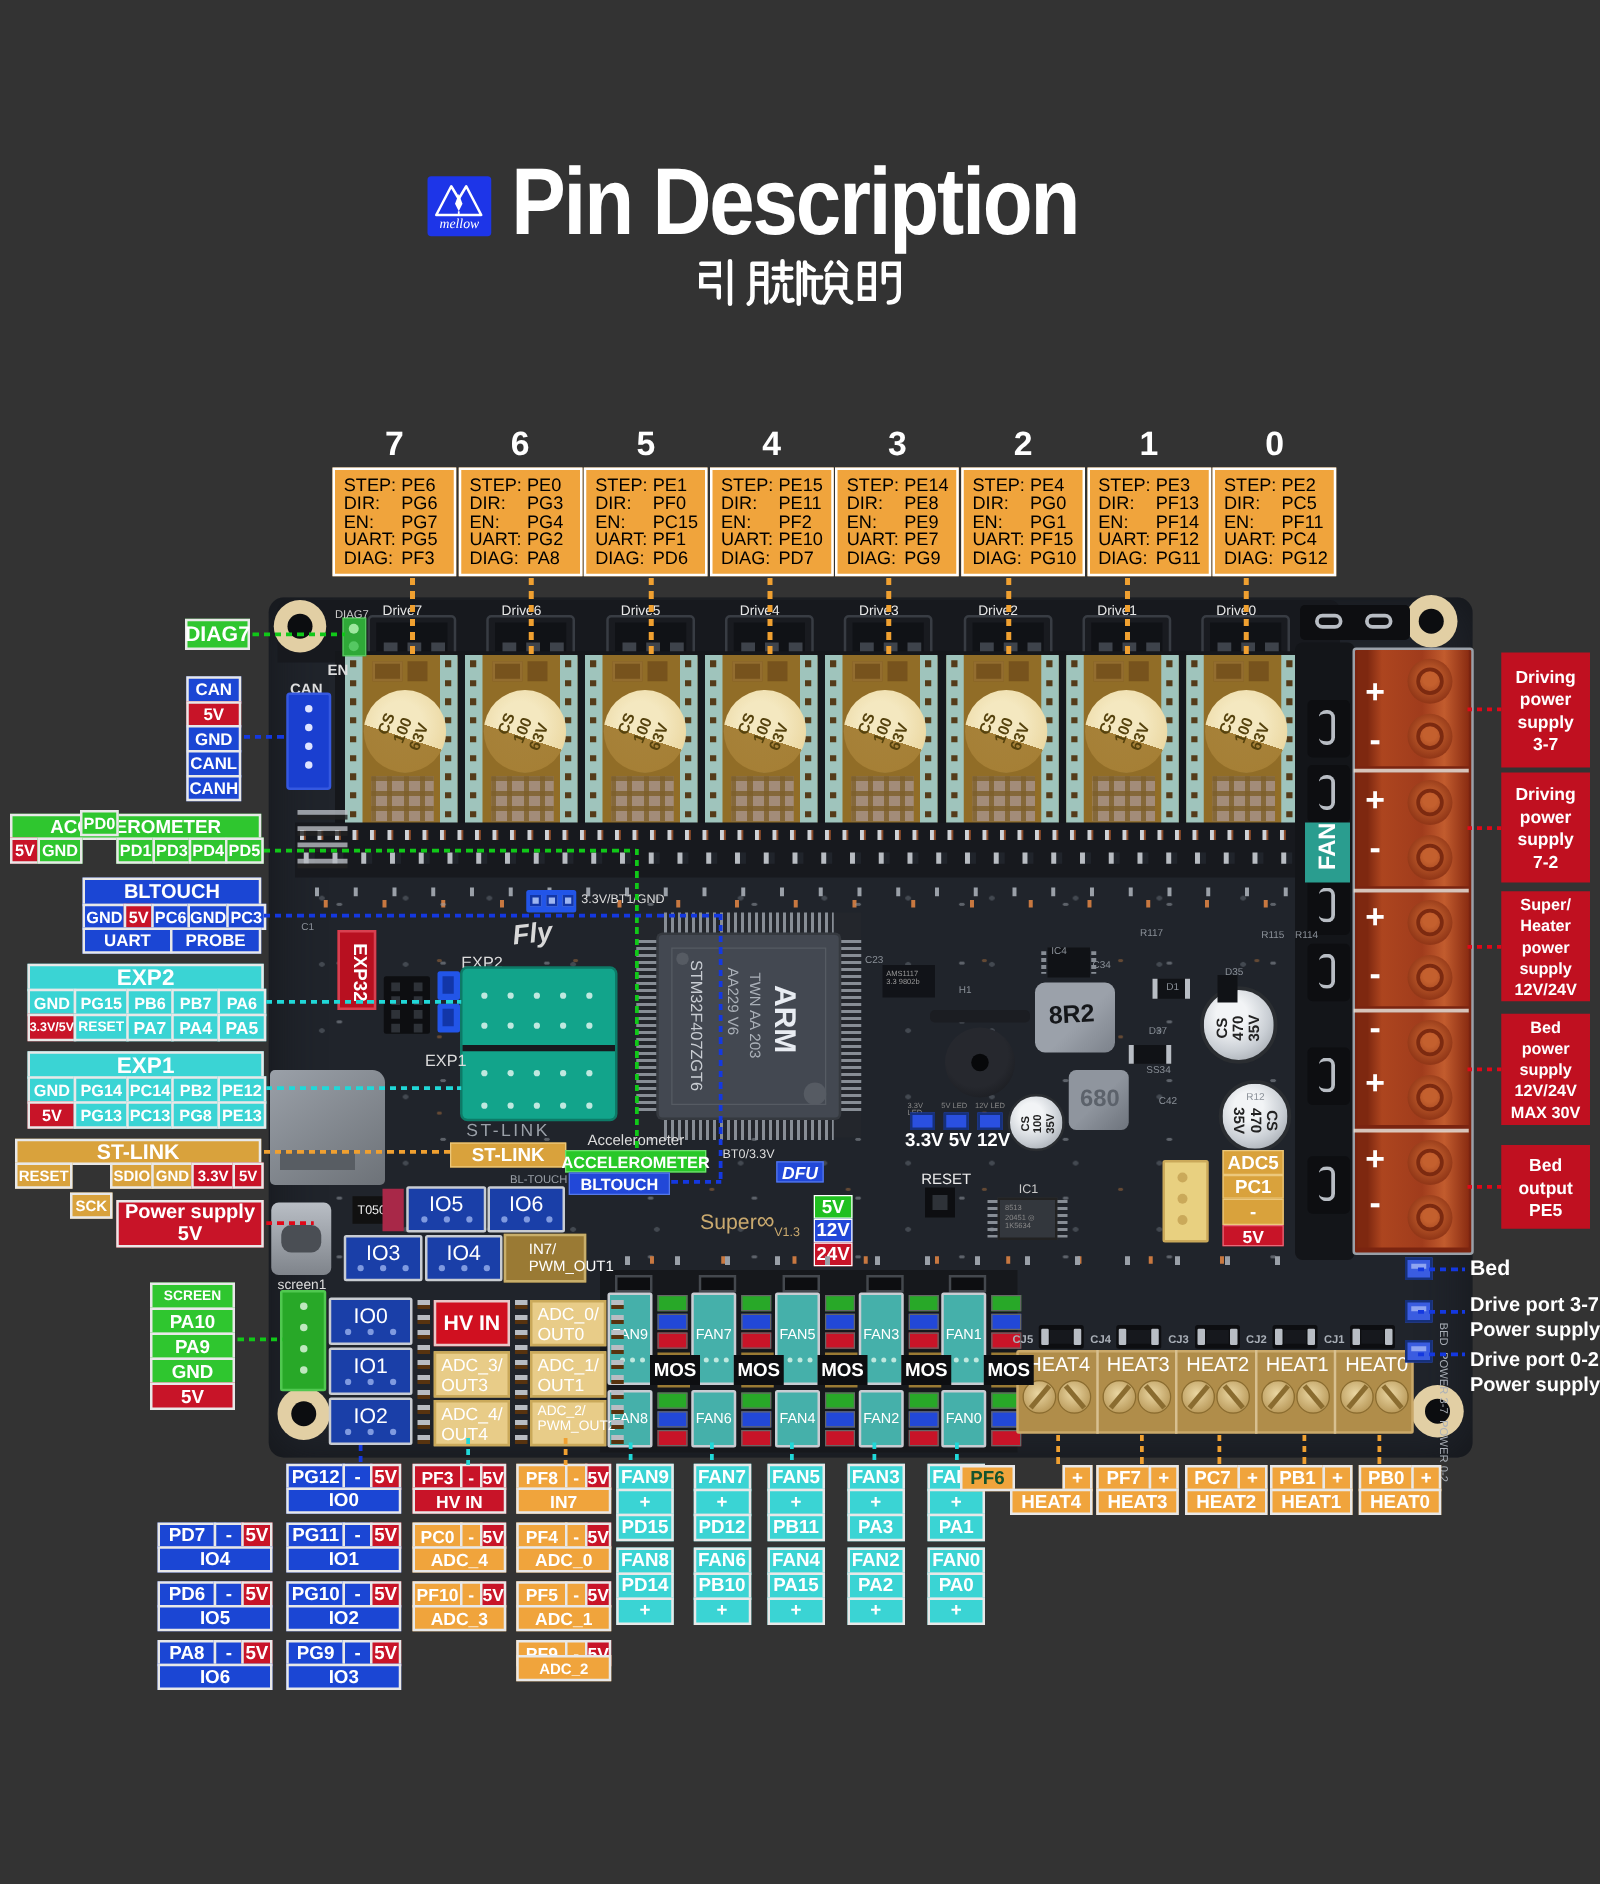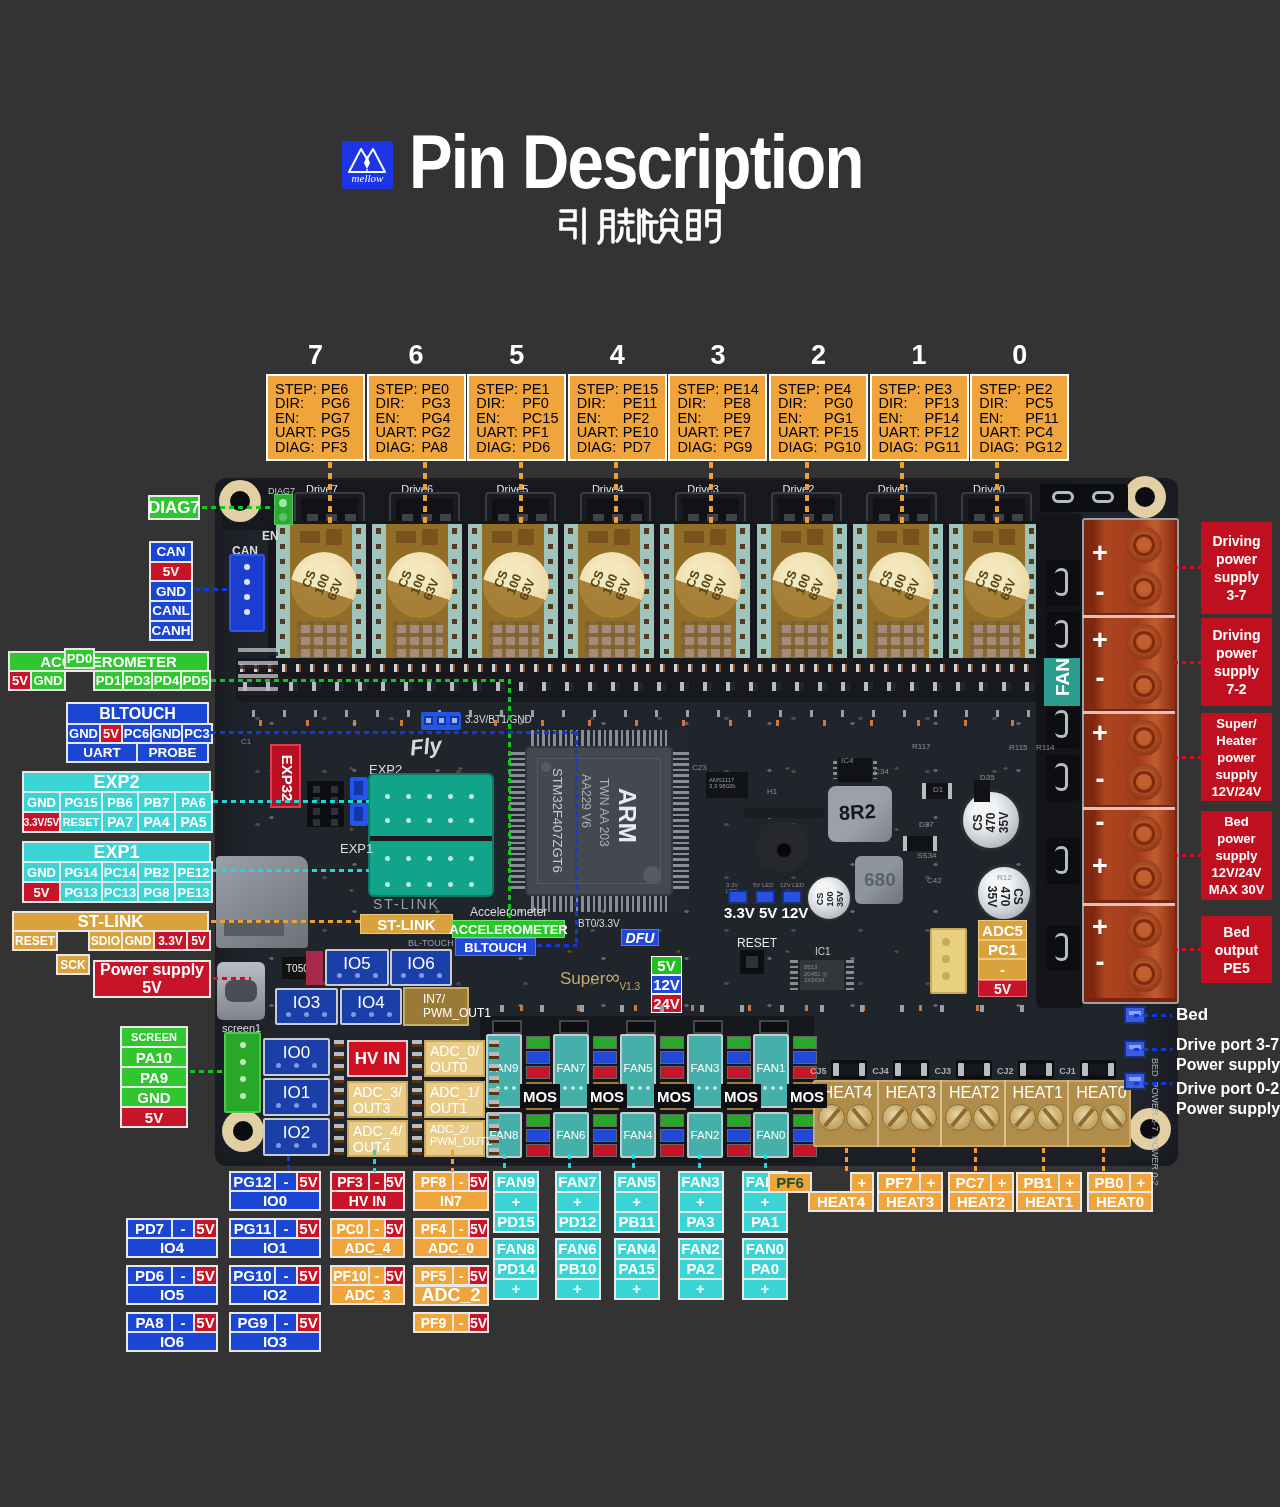--- a/index.html
+++ b/index.html
@@ -1034,21 +1034,21 @@
 <div class="t" style="left:452px;top:1218px;width:18px;height:21px;background:#f0a43c;border:2px solid #e8e8e8;font-size:14px;font-weight:bold;color:#fff;">-</div>
 <div class="t" style="left:468px;top:1218px;width:21px;height:21px;background:#c81428;border:2px solid #e8e8e8;font-size:14px;font-weight:bold;color:#fff;">5V</div>
 <div class="t" style="left:413px;top:1237px;width:76px;height:21px;background:#f0a43c;border:2px solid #e8e8e8;font-size:14px;font-weight:bold;color:#fff;">ADC_0</div>
 <div class="t" style="left:413px;top:1265px;width:41px;height:21px;background:#f0a43c;border:2px solid #e8e8e8;font-size:14px;font-weight:bold;color:#fff;">PF5</div>
 <div class="t" style="left:452px;top:1265px;width:18px;height:21px;background:#f0a43c;border:2px solid #e8e8e8;font-size:14px;font-weight:bold;color:#fff;">-</div>
 <div class="t" style="left:468px;top:1265px;width:21px;height:21px;background:#c81428;border:2px solid #e8e8e8;font-size:14px;font-weight:bold;color:#fff;">5V</div>
 <div class="t" style="left:413px;top:1284px;width:76px;height:21px;background:#f0a43c;border:2px solid #e8e8e8;font-size:14px;font-weight:bold;color:#fff;">ADC_1</div>
 <div class="t" style="left:413px;top:1312px;width:41px;height:21px;background:#f0a43c;border:2px solid #e8e8e8;font-size:14px;font-weight:bold;color:#fff;">PF9</div>
 <div class="t" style="left:452px;top:1312px;width:18px;height:21px;background:#f0a43c;border:2px solid #e8e8e8;font-size:14px;font-weight:bold;color:#fff;">-</div>
 <div class="t" style="left:468px;top:1312px;width:21px;height:21px;background:#c81428;border:2px solid #e8e8e8;font-size:14px;font-weight:bold;color:#fff;">5V</div>
-<div class="t" style="left:413px;top:1285px;width:76px;height:21px;background:#f0a43c;border:2px solid #e8e8e8;font-size:18px;font-weight:bold;color:#fff;">ADC_2</div>
+<div class="t" style="left:413px;top:1324px;width:76px;height:21px;background:#f0a43c;border:2px solid #e8e8e8;font-size:12px;font-weight:bold;color:#fff;">ADC_2</div>
 <div class="t" style="left:493px;top:1170.5px;width:46px;height:22px;background:#3ad4d4;border:2px solid #e8e8e8;font-size:15px;font-weight:bold;color:#fff;">FAN9</div>
 <div class="t" style="left:493px;top:1190.5px;width:46px;height:22px;background:#3ad4d4;border:2px solid #e8e8e8;font-size:15px;font-weight:bold;color:#fff;">+</div>
 <div class="t" style="left:493px;top:1210.5px;width:46px;height:22px;background:#3ad4d4;border:2px solid #e8e8e8;font-size:15px;font-weight:bold;color:#fff;">PD15</div>
 <div class="t" style="left:493px;top:1237.5px;width:46px;height:22px;background:#3ad4d4;border:2px solid #e8e8e8;font-size:15px;font-weight:bold;color:#fff;">FAN8</div>
 <div class="t" style="left:493px;top:1257.5px;width:46px;height:22px;background:#3ad4d4;border:2px solid #e8e8e8;font-size:15px;font-weight:bold;color:#fff;">PD14</div>
 <div class="t" style="left:493px;top:1277.5px;width:46px;height:22px;background:#3ad4d4;border:2px solid #e8e8e8;font-size:15px;font-weight:bold;color:#fff;">+</div>
 <div class="t" style="left:554.5px;top:1170.5px;width:46px;height:22px;background:#3ad4d4;border:2px solid #e8e8e8;font-size:15px;font-weight:bold;color:#fff;">FAN7</div>
 <div class="t" style="left:554.5px;top:1190.5px;width:46px;height:22px;background:#3ad4d4;border:2px solid #e8e8e8;font-size:15px;font-weight:bold;color:#fff;">+</div>
 <div class="t" style="left:554.5px;top:1210.5px;width:46px;height:22px;background:#3ad4d4;border:2px solid #e8e8e8;font-size:15px;font-weight:bold;color:#fff;">PD12</div>
 <div class="t" style="left:554.5px;top:1237.5px;width:46px;height:22px;background:#3ad4d4;border:2px solid #e8e8e8;font-size:15px;font-weight:bold;color:#fff;">FAN6</div>

